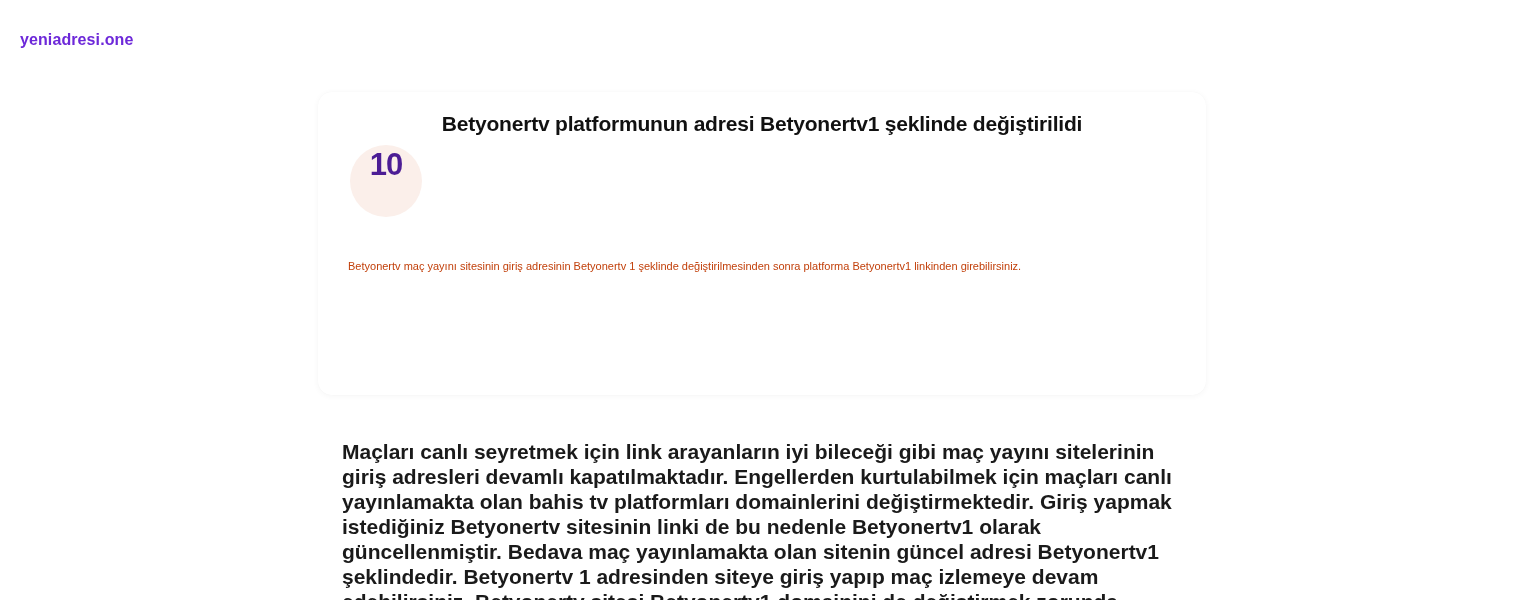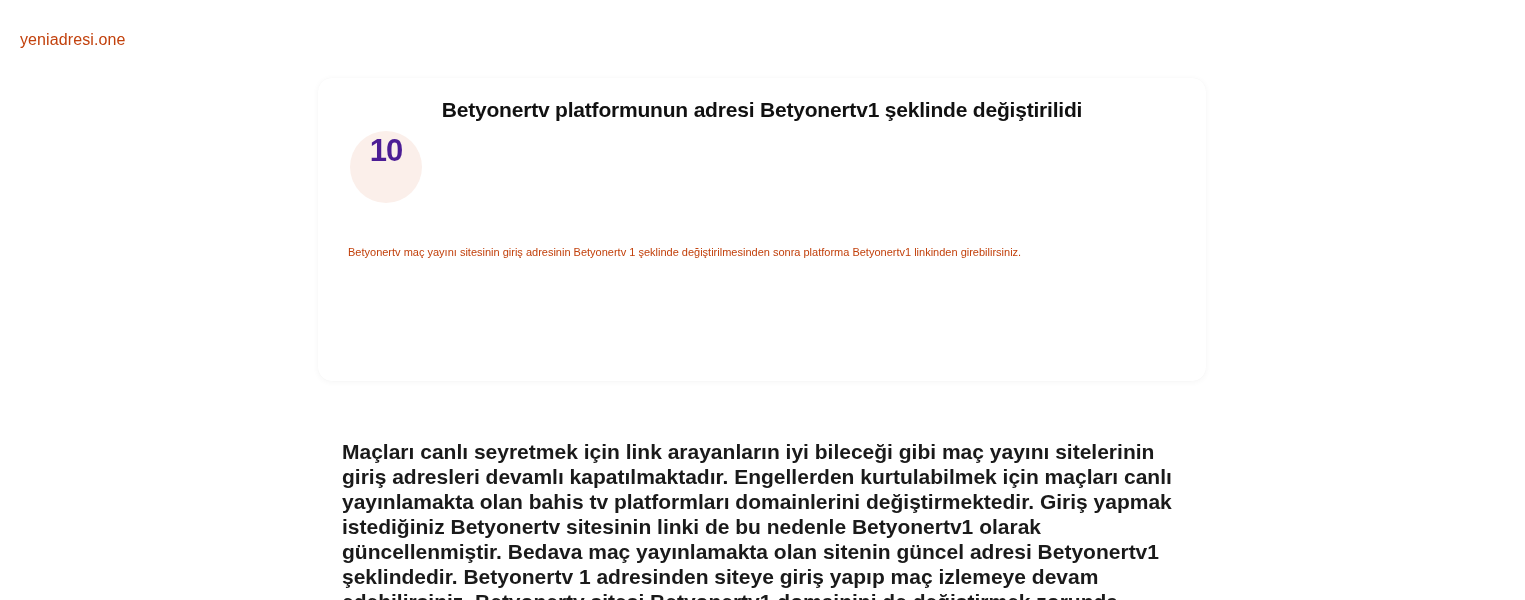--- a/index.html
+++ b/index.html
@@ -1,26 +1,26 @@
 <!DOCTYPE html>
 <html><head>
   <meta charset="utf-8">
   <style>
     * { box-sizing: border-box; margin: 0; padding: 0; }
     html, body { width: 1525px; height: 600px; overflow: hidden; background: #ffffff; }
     body { font-family: "Liberation Sans", "DejaVu Sans", sans-serif; color: #111111; position: relative; }
 
     .logo {
       position: absolute; left: 20px; top: 31px;
-      font-size: 16px; font-weight: normal; color: #c2410c;
+      font-size: 16px; font-weight: bold; color: #6d28d9;
       letter-spacing: 0.1px; text-decoration: none;
     }
 
     .card {
-      position: absolute; left: 318px; top: 78px; width: 888px; height: 303px;
+      position: absolute; left: 318px; top: 92px; width: 888px; height: 303px;
       background: #ffffff; border-radius: 14px;
       box-shadow: 0 1px 6px rgba(0,0,0,0.045), 0 0 1px rgba(0,0,0,0.04);
     }
     .card-title {
       position: absolute; left: 0; right: 0; top: 20px;
       text-align: center; font-size: 21px; font-weight: bold; color: #111111;
       letter-spacing: -0.2px;
     }
     .badge {
       position: absolute; left: 32px; top: 53px; width: 72px; height: 72px;

